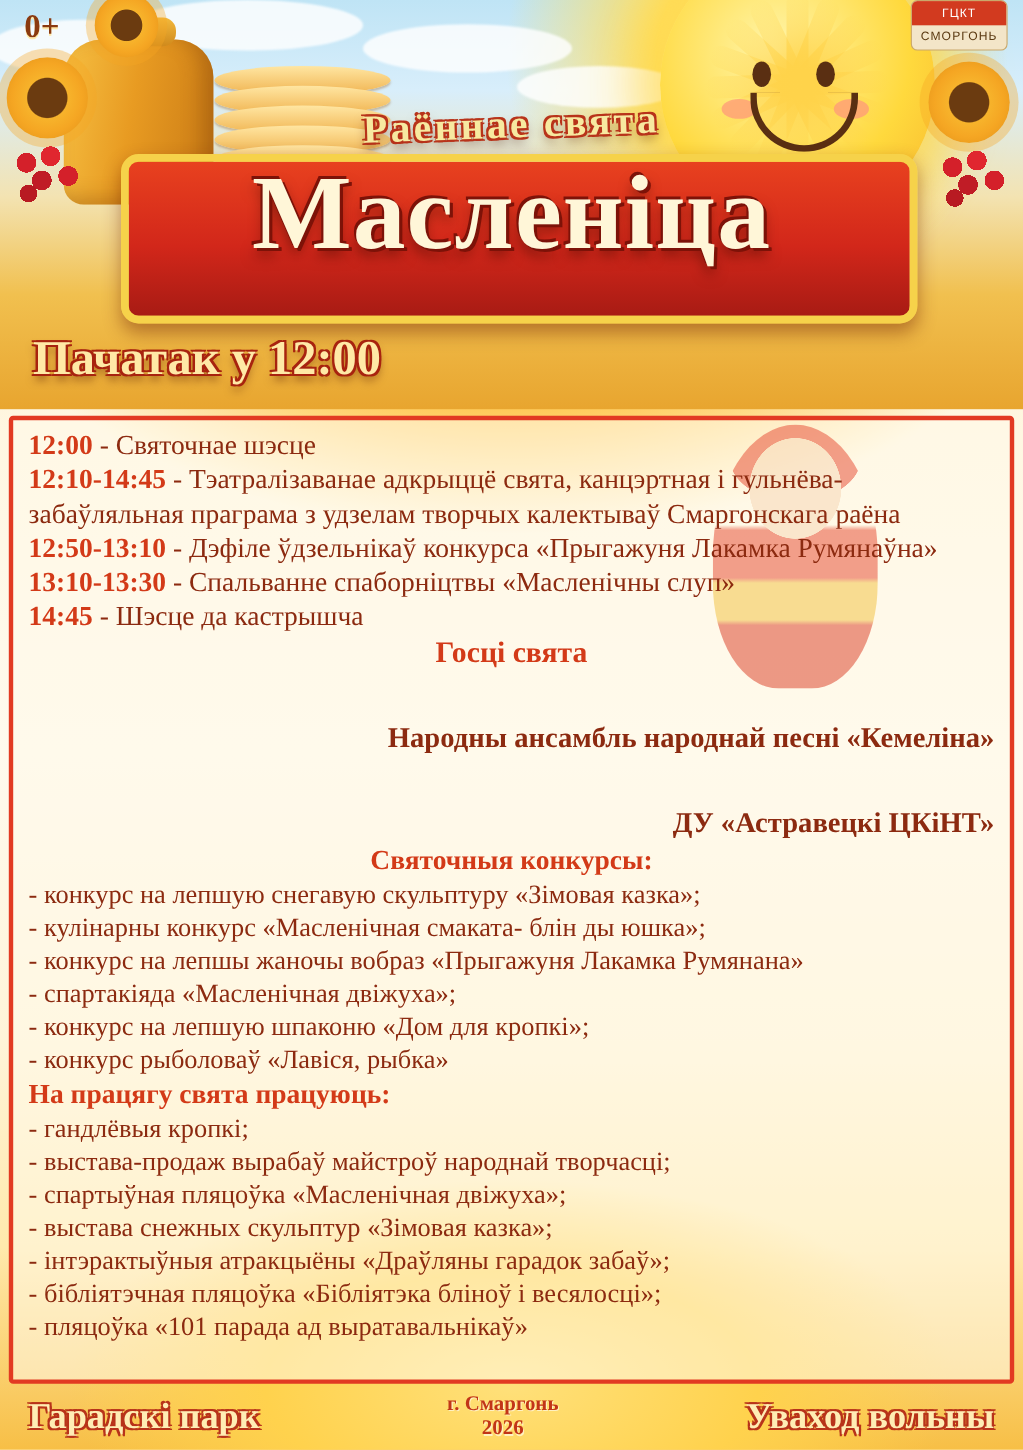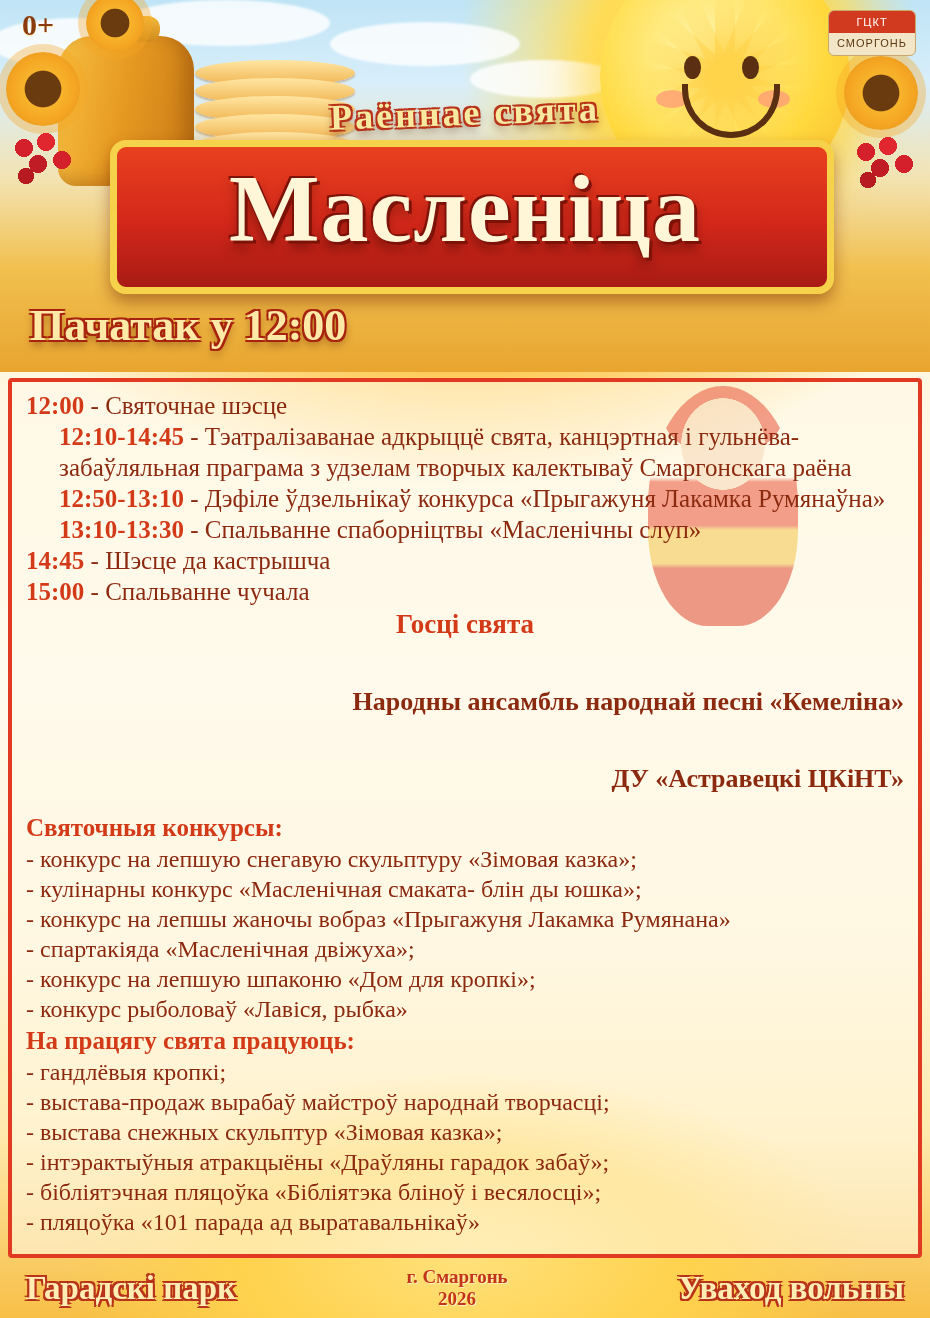--- a/index.html
+++ b/index.html
@@ -102,21 +102,21 @@
   .berries {
     position: absolute; width: 70px; height: 70px;
     background:
       radial-gradient(circle 9px at 14px 16px, #d4202a 99%, transparent),
       radial-gradient(circle 9px at 36px 10px, #e0262f 99%, transparent),
       radial-gradient(circle 9px at 28px 32px, #c01c26 99%, transparent),
       radial-gradient(circle 9px at 52px 28px, #d4202a 99%, transparent),
       radial-gradient(circle 8px at 16px 44px, #b81a22 99%, transparent);
   }
   .logo-badge {
-    position: absolute; right: 14px; top: 10px;
+    position: absolute; right: 14px; top: 0;
     width: 86px; height: 44px; border-radius: 6px;
     background: #f3e5c8; border: 1px solid #caa86a;
     text-align: center; overflow: hidden;
   }
   .logo-badge .mark {
     height: 22px; background: #d23a1f;
     color: #fff; font-size: 11px; line-height: 22px; letter-spacing: 1px;
     font-family: "Liberation Sans", sans-serif;
   }
   .logo-badge .name {
@@ -153,21 +153,21 @@
     width: 74px; height: 74px;
     background: linear-gradient(180deg, #e8411f, #a81b14);
     border: 6px solid #f6d24a;
     transform: rotate(45deg);
     border-radius: 10px;
     z-index: -1;
   }
   .ribbon:before { left: -52px; }
   .ribbon:after { right: -52px; }
   .title {
-    position: absolute; left: 0; right: 0; top: 154px;
+    position: absolute; left: 0; right: 0; top: 138px;
     text-align: center;
     font-family: "Liberation Serif", serif;
     font-weight: bold;
     font-size: 96px;
     line-height: 110px;
     color: #fff6d8;
     text-shadow: 3px 3px 0 #7d1208, -2px -2px 0 #7d1208, 0 8px 12px rgba(80,12,4,.55);
     letter-spacing: 1px;
   }
   .date-row {
@@ -207,21 +207,21 @@
   }
   .line {
     font-family: "Liberation Serif", serif;
     font-size: 25px;
     line-height: 31px;
     color: #a82a12;
     position: relative;
     z-index: 2;
     white-space: nowrap;
   }
-  .line.wrap { white-space: normal; margin-left: 33px; }
+  .line.wrap { white-space: normal; }
   .time {
     font-weight: bold;
     color: #d33a18;
   }
   .desc { color: #8c2a10; }
   .guests-title {
     text-align: center;
     font-weight: bold;
     font-size: 27px;
     line-height: 34px;
@@ -354,39 +354,37 @@
     </div>
 
     <div class="line wrap">
       <span class="time">13:10-13:30</span><span class="desc"> - </span><span class="desc">Спальванне спаборніцтвы «Масленічны слуп»</span>
     </div>
 
     <div class="line">
       <span class="time">14:45</span><span class="desc"> - </span><span class="desc">Шэсце да кастрышча</span>
     </div>
 
-    <div class="line">
-      <span class="time">15:00</span><span class="desc"> - </span><span class="desc">Спальванне чучала</span>
-    </div>
 
     <div class="guests-title">Госці свята</div>
     <div class="guest">Народны ансамбль народнай песні «Кемеліна»</div>
     <div class="guest">ДУ «Астравецкі ЦКіНТ»</div>
 
-    <div class="section-head" style="margin-top:16px;">Святочныя конкурсы:</div>
+    <div class="section-head" style="margin-top:2px;text-align:center;">Святочныя конкурсы:</div>
     <div class="item">- конкурс на лепшую снегавую скульптуру «Зімовая казка»;</div>
     <div class="item">- кулінарны конкурс «Масленічная смаката- блін ды юшка»;</div>
     <div class="item">- конкурс на лепшы жаночы вобраз «Прыгажуня Лакамка Румянана»</div>
     <div class="item">- спартакіяда «Масленічная двіжуха»;</div>
     <div class="item">- конкурс на лепшую шпаконю «Дом для кропкі»;</div>
     <div class="item">- конкурс рыболоваў «Лавіся, рыбка»</div>
 
     <div class="section-head">На працягу свята працуюць:</div>
     <div class="item">- гандлёвыя кропкі;</div>
     <div class="item">- выстава-продаж вырабаў майстроў народнай творчасці;</div>
+    <div class="item">- спартыўная пляцоўка «Масленічная двіжуха»;</div>
     <div class="item">- выстава снежных скульптур «Зімовая казка»;</div>
     <div class="item">- інтэрактыўныя атракцыёны «Драўляны гарадок забаў»;</div>
     <div class="item">- бібліятэчная пляцоўка «Бібліятэка бліноў і весялосці»;</div>
     <div class="item">- пляцоўка «101 парада ад выратавальнікаў»</div>
   </div>
 
   <div class="footer">
     <div class="big">Гарадскі парк</div>
     <div class="mid">
       <div>г. Смаргонь</div>

